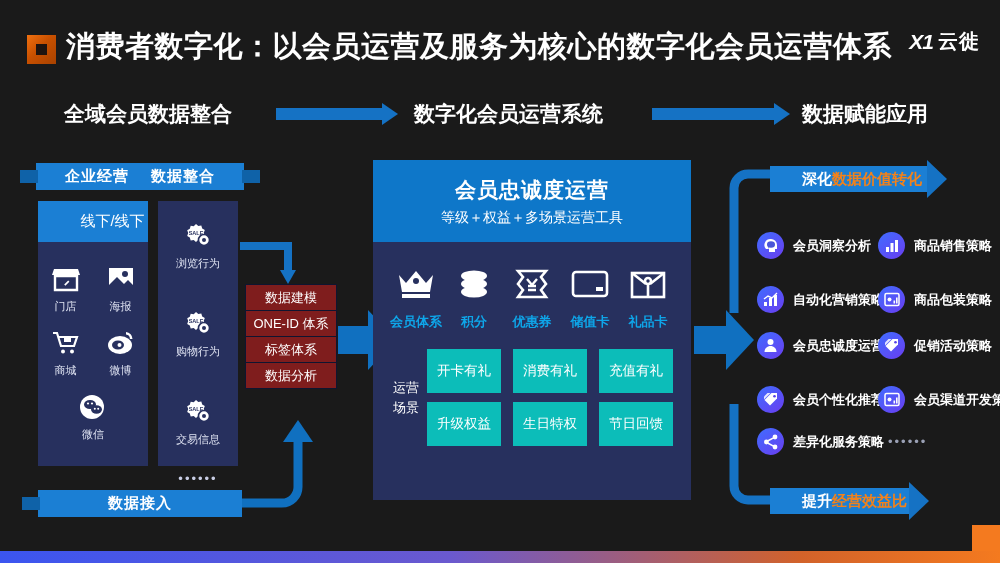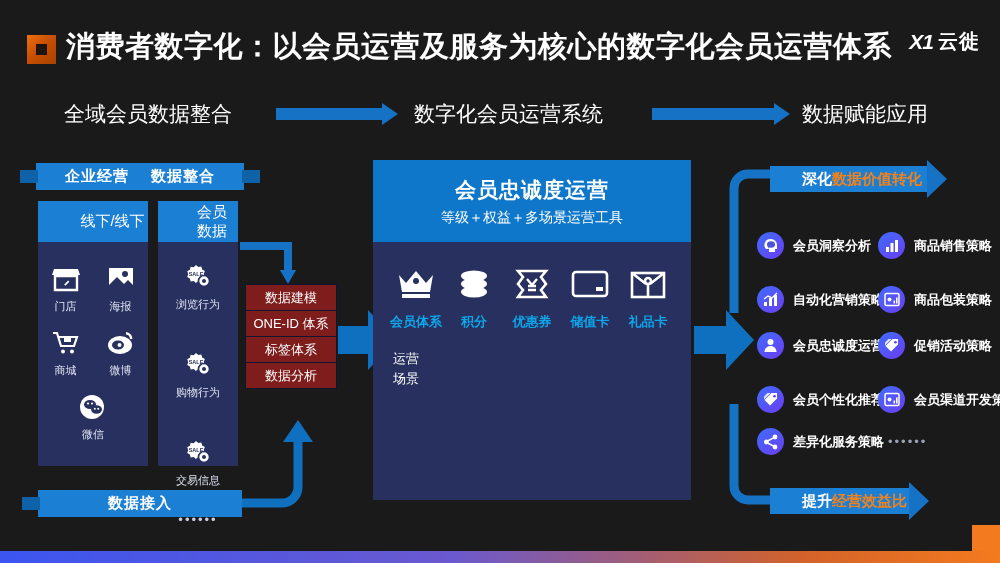--- a/index.html
+++ b/index.html
@@ -27,21 +27,21 @@
     position: absolute; right: 20px; top: 28px;
     display: flex; align-items: center; gap: 5px;
     color: #fff; font-weight: 700;
   }
   .logo .mark { font-size: 21px; letter-spacing: -1px; font-style: italic; }
   .logo .cn { font-size: 20px; letter-spacing: 1px; }
 
   
   .flow { position: absolute; top: 96px; left: 0; width: 1000px; height: 36px; }
   .flow-label {
-    position: absolute; top: 0; font-size: 21px; font-weight: 400; color: #fff;
+    position: absolute; top: 0; font-size: 21px; font-weight: 700; color: #fff;
     white-space: nowrap; line-height: 36px;
   }
   .flow-arrow { position: absolute; top: 7px; height: 22px; }
   .flow-arrow .shaft { position: absolute; left:0; top: 5px; height: 12px; background: #1572c4; }
   .flow-arrow .head {
     position: absolute; top: 0; width: 0; height: 0;
     border-top: 11px solid transparent; border-bottom: 11px solid transparent;
     border-left: 16px solid #1572c4;
   }
 
@@ -236,21 +236,20 @@
             <circle cx="15.8" cy="14.8" r="1" fill="#fff"></circle>
               <circle cx="19.2" cy="14.8" r="1" fill="#fff"></circle>
           </svg>
         </span>
         <span class="ico-cap">微信</span>
       </div>
     </div>
   </div>
 
   <div class="col-card" style="left:158px; top:201px; width:80px; height:265px;">
-    <div class="col-head">会员数据</div>
     <div class="ico-grid" style="padding-top:20px;gap:16px;">
       <div class="ico-cell full" style="margin-bottom:22px;">
         <span class="ico-sh">
           <svg width="28" height="26" viewBox="0 0 28 26" fill="#fff">
             <path d="M12 1l2.3 1.9 3-.4.9 2.9 2.6 1.5-1 2.9 1 2.9-2.6 1.5-.9 2.9-3-.4L12 19l-2.3-1.9-3 .4-.9-2.9L3.2 13l1-2.9-1-2.9 2.6-1.5.9-2.9 3 .4z"></path>
             <text x="12" y="12" font-size="5.5" font-weight="700" fill="#27305e" text-anchor="middle" font-family="Liberation Sans, sans-serif">SALE</text>
             <circle cx="20" cy="17" r="5.5" fill="#fff" stroke="#27305e" stroke-width="1.6"></circle>
             <circle cx="20" cy="17" r="2" fill="#27305e"></circle>
           </svg>
         </span>
@@ -362,20 +361,28 @@
             <path d="M2 4l14 11M34 4L20 15M18 15v13"></path>
             <circle cx="18" cy="12" r="3"></circle>
           </svg>
         </span>
         <span class="lb">礼品卡</span>
       </div>
     </div>
 
     <div class="scene-wrap">
       <div class="scene-title">运营场景</div>
+      <div class="scene-grid">
+        <div class="scene-cell">开卡有礼</div>
+        <div class="scene-cell">消费有礼</div>
+        <div class="scene-cell">充值有礼</div>
+        <div class="scene-cell">升级权益</div>
+        <div class="scene-cell">生日特权</div>
+        <div class="scene-cell">节日回馈</div>
+      </div>
     </div>
   </div>
 
   <div class="big-arrow" style="left:694px; top:310px; width:62px; height:60px;">
     <div class="sh" style="left:0; top:16px; width:34px; height:28px;"></div>
     <div class="hd" style="left:32px; top:0;"></div>
   </div>
 
   <svg style="position:absolute; left:726px; top:168px;" width="60" height="150">
     <path d="M48 6 H22 a14 14 0 0 0 -14 14 V145" stroke="#1572c4" stroke-width="9" fill="none"></path>

